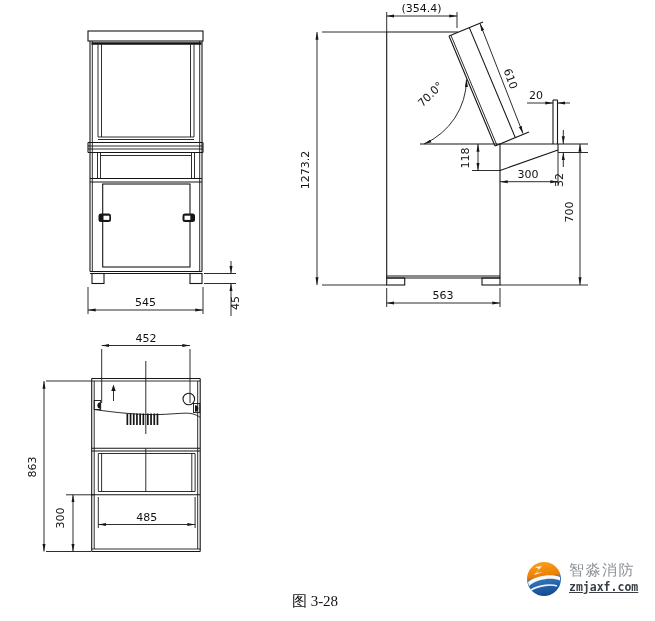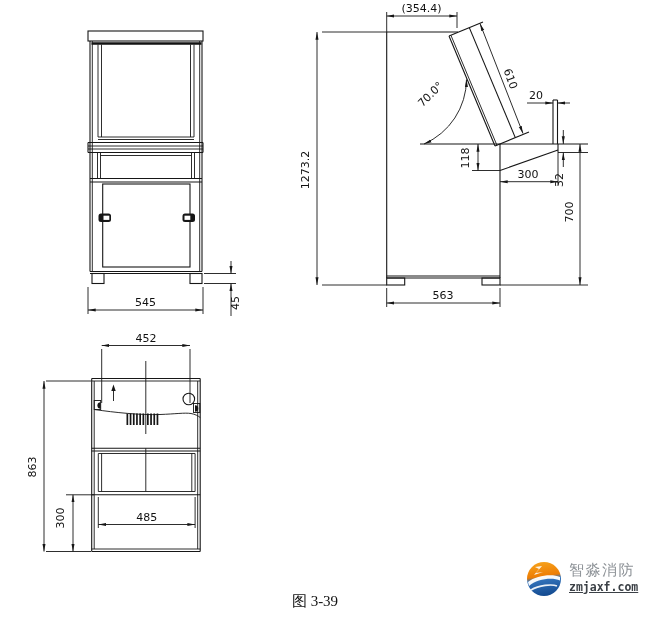--- a/index.html
+++ b/index.html
@@ -273,21 +273,21 @@
     <g>
       <line class="thin" x1="46" y1="381" x2="91" y2="381"></line>
       <line class="thin" x1="46" y1="551.5" x2="91" y2="551.5"></line>
       <line class="thin" x1="44" y1="381" x2="44" y2="551.5" marker-start="url(#ar)" marker-end="url(#ar)"></line>
       <text class="dimtxt" transform="translate(36,467) rotate(-90)">863</text>
     </g>
   </g>
 </svg>
 
 
-<div id="caption">图 3-39</div>
+<div id="caption">图 3-28</div>
 
 
 <div id="logo">
   <svg width="38" height="42" viewBox="0 0 38 42">
     <circle cx="19" cy="20" r="17" fill="url(#lgico)"></circle>
     <defs>
       <linearGradient id="lgico" x1="0.35" y1="0" x2="0.5" y2="1">
         <stop offset="0" stop-color="#f6a21c"></stop>
         <stop offset="0.42" stop-color="#ee7d04"></stop>
         <stop offset="0.52" stop-color="#3272ba"></stop>

